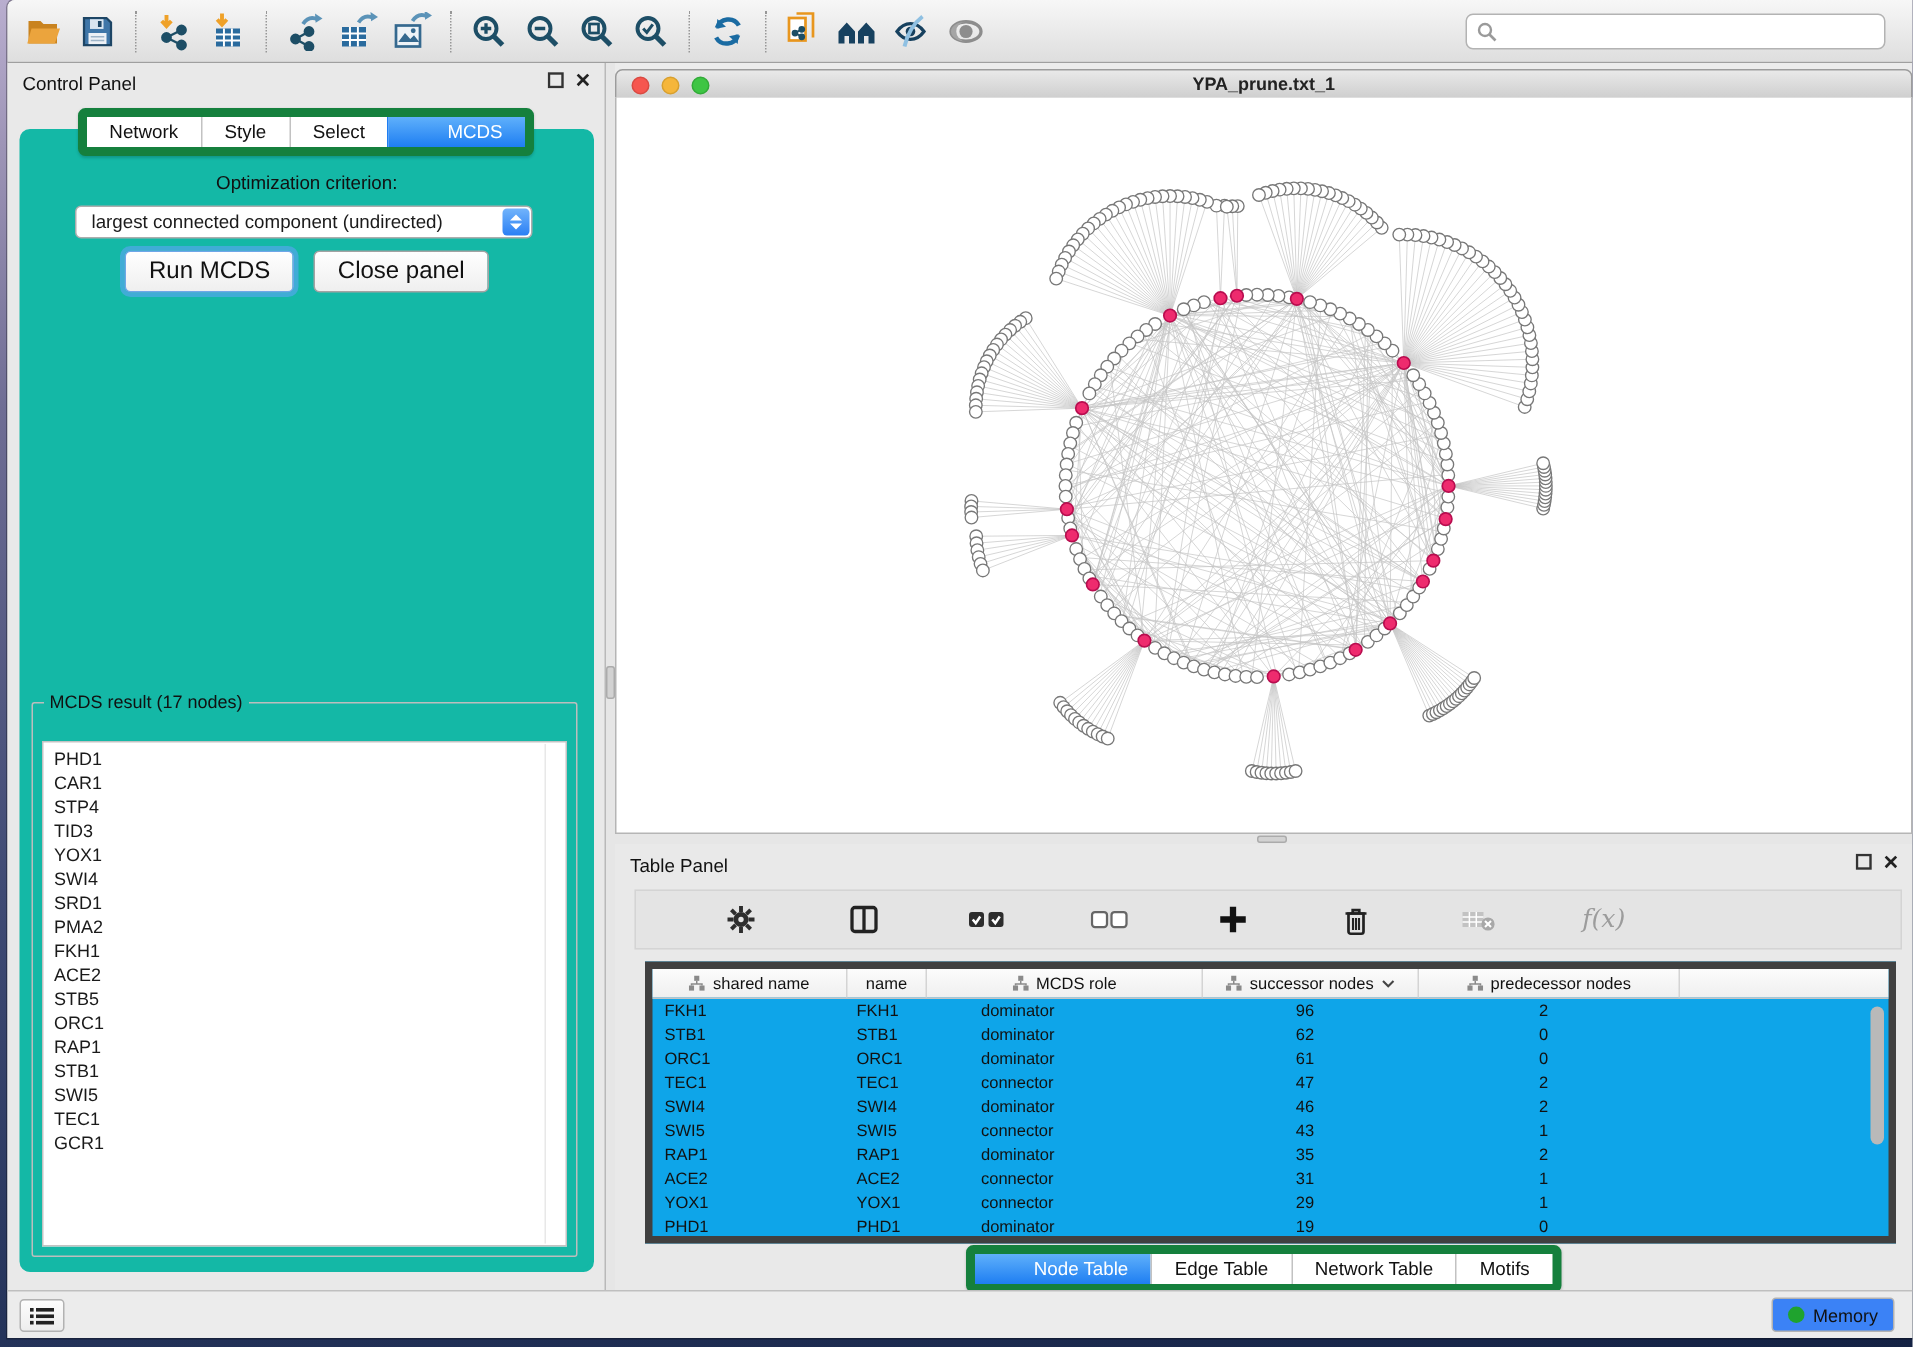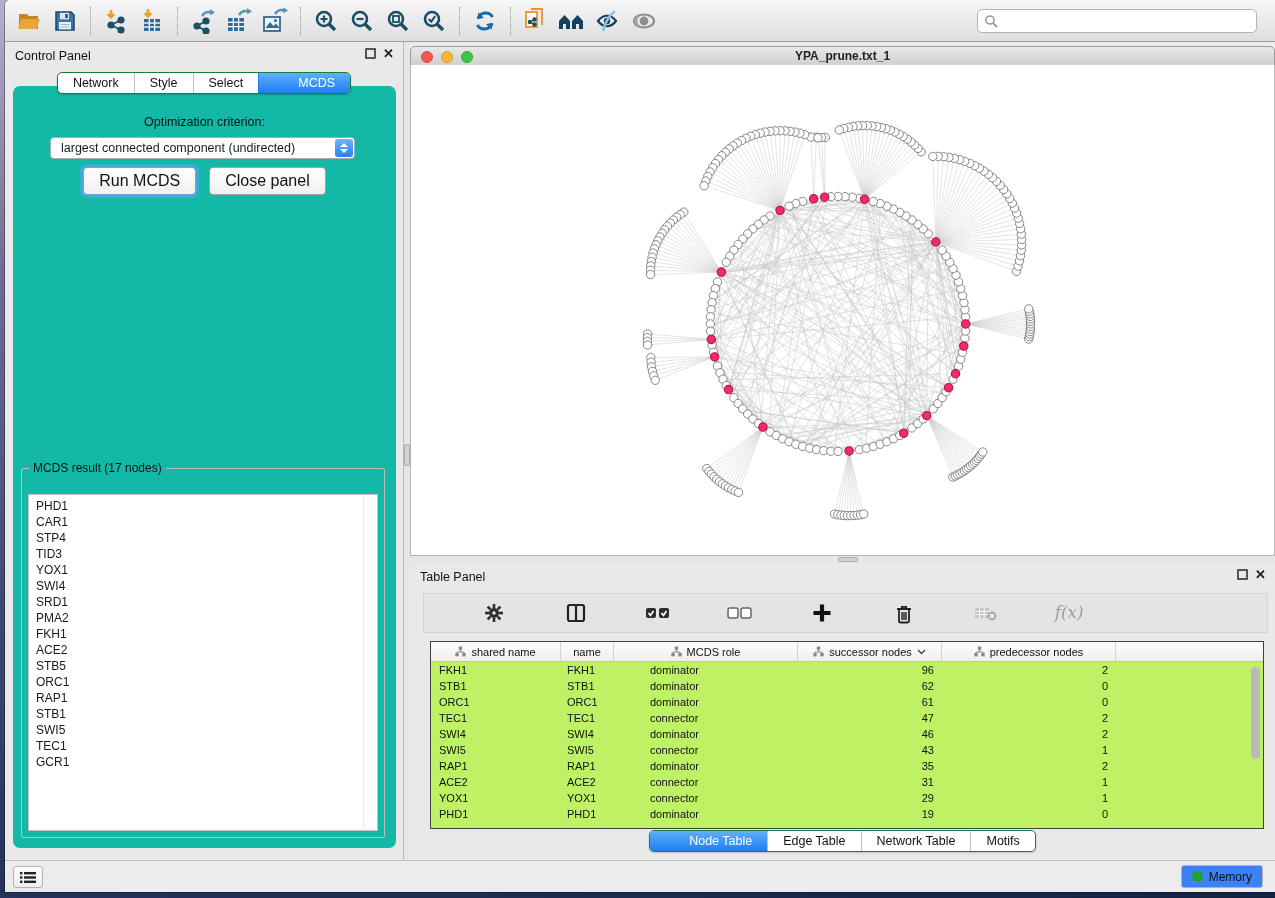--- a/index.html
+++ b/index.html
@@ -18,21 +18,21 @@
   .search { margin-left:auto; margin-right:18px; width:280px; height:24px; background:#fff;
             border:1px solid #b3b3b3; border-radius:5px; display:flex; align-items:center; padding:0 6px; }
   .search input { border:none; outline:none; flex:1; font-size:12px; font-family:"Liberation Sans",sans-serif; background:transparent; }
 
   
   .cp { position:absolute; left:0; top:42px; width:399px; bottom:32px; background:#e9e9e9; border-right:1px solid #b9b9b9; }
   .panel-head { position:relative; height:28px; }
   .panel-head .ttl { position:absolute; left:10px; top:7px; font-size:12.5px; color:#111; }
   .panel-glyphs { position:absolute; right:9px; top:6px; display:flex; gap:7px; align-items:center; }
   .cp-tabs { position:absolute; top:30px; left:0; right:0; display:flex; justify-content:center; z-index:2; }
-  .seg { display:inline-flex; background:#fff; border:1px solid #15803d; border-radius:5px; overflow:hidden;
+  .seg { display:inline-flex; background:#fff; border:6px solid #15803d; border-radius:5px; overflow:hidden;
          box-shadow:0 1px 2px rgba(0,0,0,.18); }
   .seg .sg { padding:3px 15px; font-size:12.5px; border-left:1px solid #c2c2c2; color:#111; white-space:nowrap; }
   .seg .sg:first-child { border-left:none; }
   .seg .sg.active { background:linear-gradient(#5fb0fb,#1e7ef2); color:#fff; border-left-color:#1e7ef2;padding-left:39px; }
   .cp-body { position:absolute; left:8px; right:7px; top:44px; bottom:12px; background:#14b8a6;
              border:3px solid #14b8a6; border-radius:7px; }
   .opt-label { position:absolute; top:26px; left:0; right:0; text-align:center; font-size:12.5px; color:#111; }
   .dropdown { position:absolute; left:34px; right:38px; top:48px; height:22px; background:#fff;
               border:1px solid #adadad; border-radius:4px; display:flex; align-items:center; font-size:12.5px; }
   .dropdown .dval { flex:1; padding-left:10px; white-space:nowrap; overflow:hidden; }
@@ -69,30 +69,30 @@
   .light { width:12px; height:12px; border-radius:50%; }
   .net-canvas { position:absolute; top:23px; left:0; right:0; bottom:0; background:#fff;
                 border:1px solid #b5b5b5; border-top:none; }
   .net-canvas svg { width:100%; height:100%; display:block; }
 
   
   .tp { position:absolute; left:405px; right:0; top:563px; bottom:32px; background:#e9e9e9; }
   .tp-toolbar { position:absolute; left:13px; right:7px; top:30px; height:40px; background:#e4e4e4;
                 border:1px solid #d4d4d4; display:flex; align-items:center; gap:9px; padding-left:12px; }
   .tp-toolbar .ic { width:30px; height:30px;margin-left:43px; }
-  .tbl { position:absolute; left:20px; right:11px; top:78px; height:188px; background:#bef264; border:1px solid #404040; }
+  .tbl { position:absolute; left:20px; right:11px; top:78px; height:188px; background:#0ea5e9; border:5px solid #404040; }
   .grid-cols { display:grid; grid-template-columns:130px 53px 184px 144px 174px 1fr; }
   .tbl-head { height:20px; background:linear-gradient(#fcfcfc,#efefef); border-bottom:1px solid #c4c4c4; font-size:11px; }
   .th { display:flex; align-items:center; justify-content:center; gap:5px; border-right:1px solid #d4d4d4;
         color:#111; overflow:hidden; }
   .th:last-child { border-right:none; }
   .tr { height:16px; font-size:11px; color:#111; }
   .td { line-height:16px; white-space:nowrap; overflow:hidden; }
   .td.c0 { padding-left:8px; } .td.c1 { padding-left:6px; } .td.c2 { padding-left:36px; }
-  .td.c3,.td.c4 { text-align:right; padding-right:8px; }
+  .td.c3,.td.c4 { text-align:center; padding-right:8px; }
   .sb-thumb { position:absolute; right:3px; top:25px; width:9px; height:92px; background:#b9b9b9; border-radius:5px; }
   .tp-tabs { position:absolute; left:0; right:0; top:267px; display:flex; justify-content:center; }
 
   
   .status { position:absolute; left:0; right:0; bottom:0; height:32px; background:#ececec; border-top:1px solid #bfbfbf; }
   .list-btn { position:absolute; left:8px; top:5px; width:30px; height:22px; background:linear-gradient(#fdfdfd,#ededed);
               border:1px solid #b2b2b2; border-radius:3px; display:flex; align-items:center; justify-content:center; }
   .mem-btn { position:absolute; right:12px; top:4px; height:23px; padding:0 10px; background:#3b82f6;
              border:1px solid #b2b2b2; border-radius:3px; display:flex; align-items:center; gap:6px; font-size:12px; color:#111; }
   .mem-dot { width:11px; height:11px; border-radius:50%; background:#1fa32e; }

